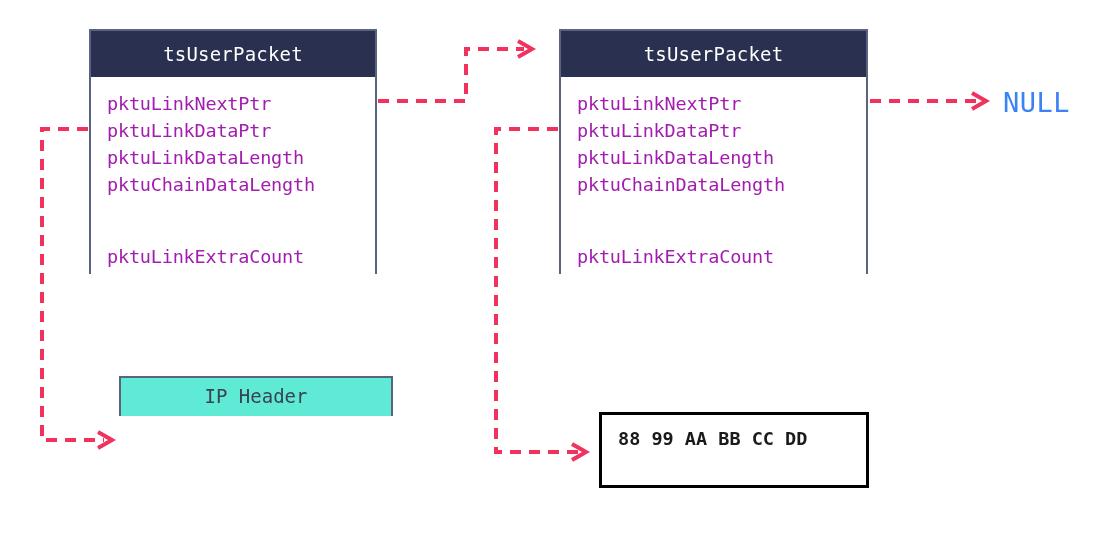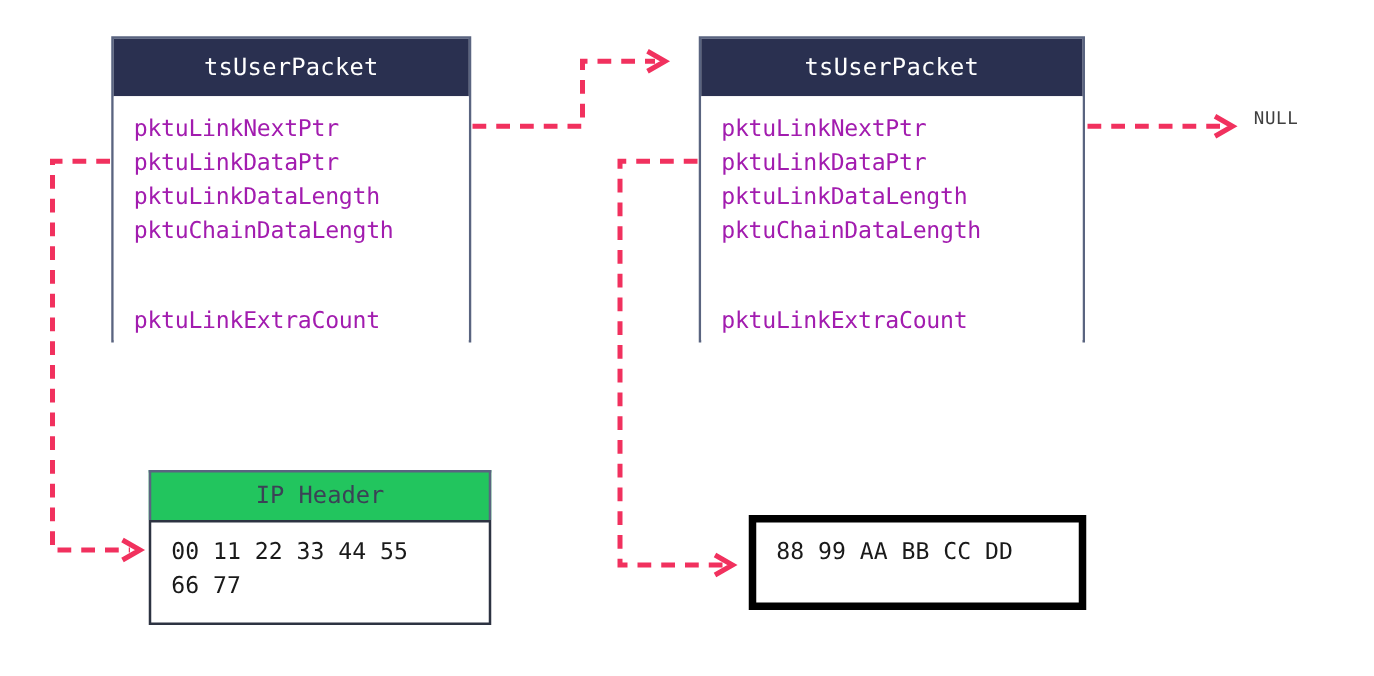--- a/index.html
+++ b/index.html
@@ -59,45 +59,46 @@
   }
   .data-title {
     box-sizing: border-box;
     border: 2px solid #5a6480;
     border-bottom: none;
     height: 40px;
     line-height: 36px;
     text-align: center;
     font-size: 19px;
     color: #3b4256;
-    background: #22c55e;
+    background: #5eead4;
     white-space: nowrap;
   }
   .data-payload {
     box-sizing: border-box;
     border: 2px solid #2d3342;
     background: #ffffff;
     padding: 10px 0 10px 16px;
   }
   .data-payload.boxed-alone {
-    border: 6px solid #000000;
+    border: 3px solid #000000;
+    font-weight: bold;
   }
   .hex-line {
     font-size: 18.5px;
     line-height: 27px;
     color: #1a1a1a;
     white-space: pre;
     letter-spacing: 0px;
   }
 
   
   .null-label {
     position: absolute;
-    font-size: 14px;
-    color: #404040;
+    font-size: 27px;
+    color: #3b82f6;
     white-space: nowrap;
     letter-spacing: 0.5px;
   }
 
   
   #arrow-layer {
     position: absolute;
     left: 0;
     top: 0;
     width: 1099px;
@@ -164,24 +165,20 @@
       <div class="field-row">pktuLinkNextPtr</div>
       <div class="field-row">pktuLinkDataPtr</div>
       <div class="field-row">pktuLinkDataLength</div>
       <div class="field-row">pktuChainDataLength</div>
       <div class="field-row spacer-before">pktuLinkExtraCount</div>
     </div>
   </div>
 
   <div class="data-box" style="left:119px; top:376px; width:274px;">
     <div class="data-title">IP Header</div>
-    <div class="data-payload" style="height:84px;">
-      <div class="hex-line">00 11 22 33 44 55</div>
-      <div class="hex-line">66 77</div>
-    </div>
   </div>
 
   <div class="data-box" style="left:599px; top:412px; width:270px;">
     <div class="data-payload boxed-alone" style="height:76px;">
       <div class="hex-line">88 99 AA BB CC DD</div>
     </div>
   </div>
 
   <div class="null-label" style="left:1003px; top:87px;">NULL</div>
 

